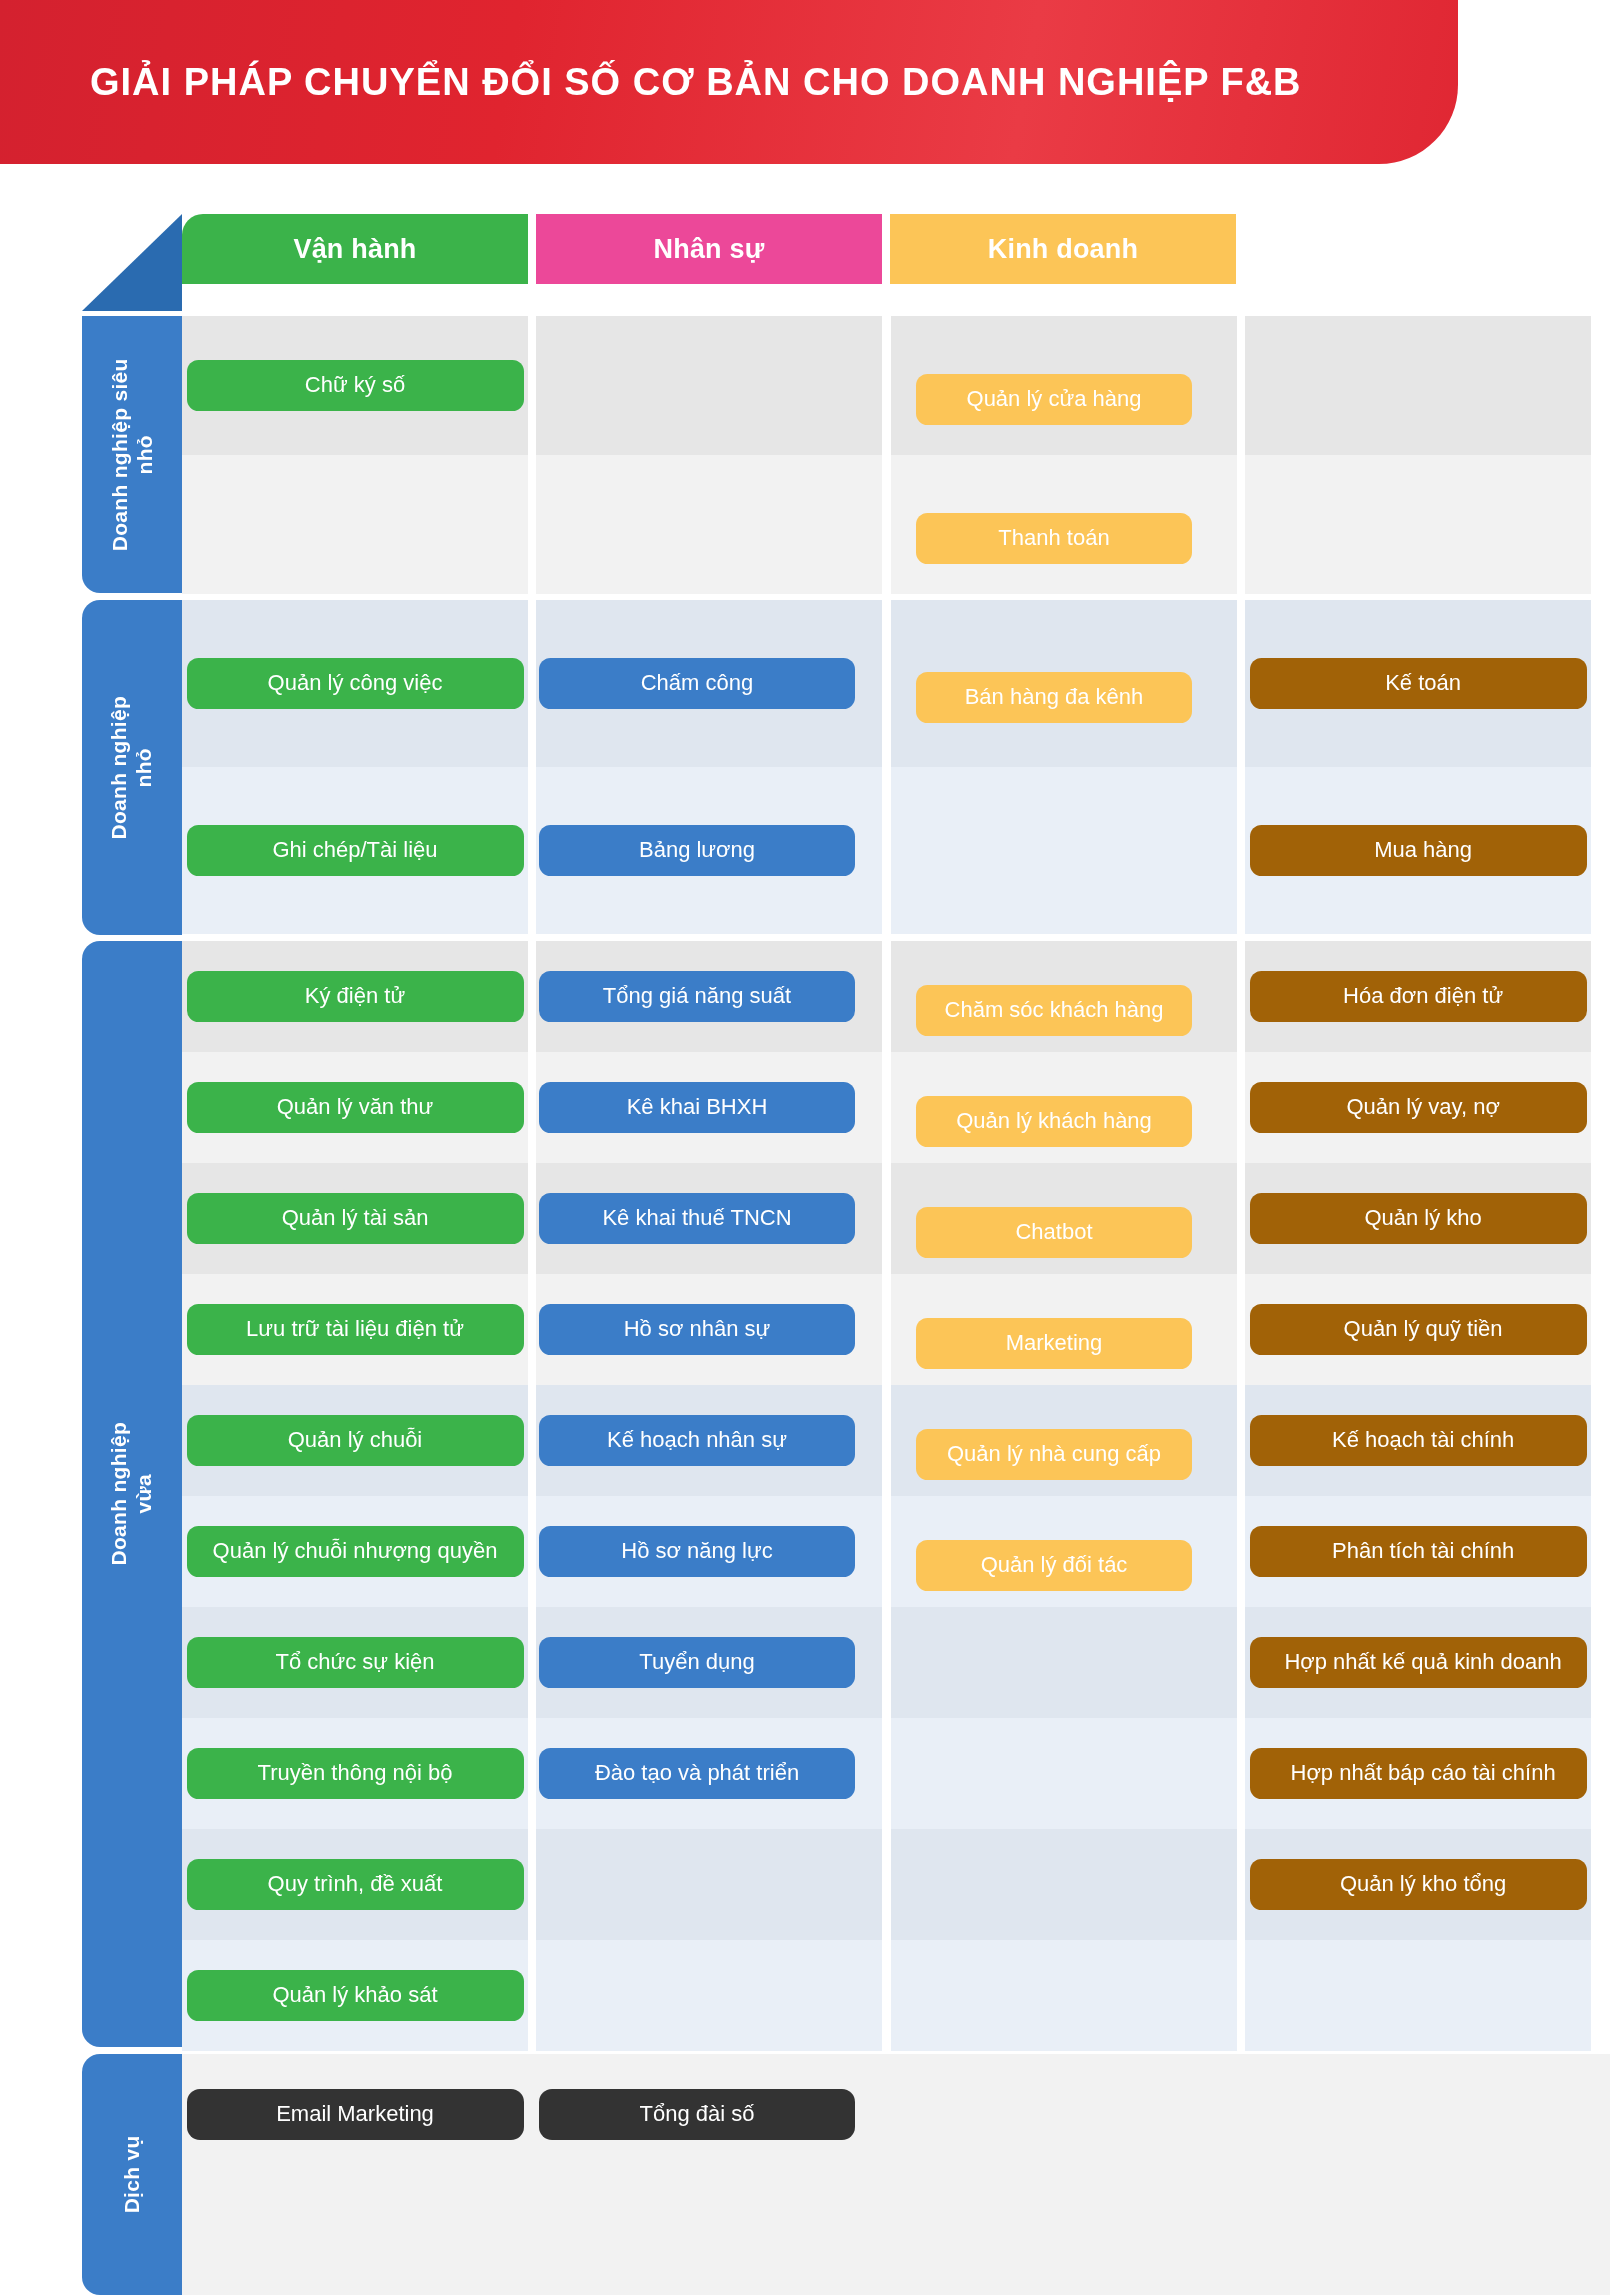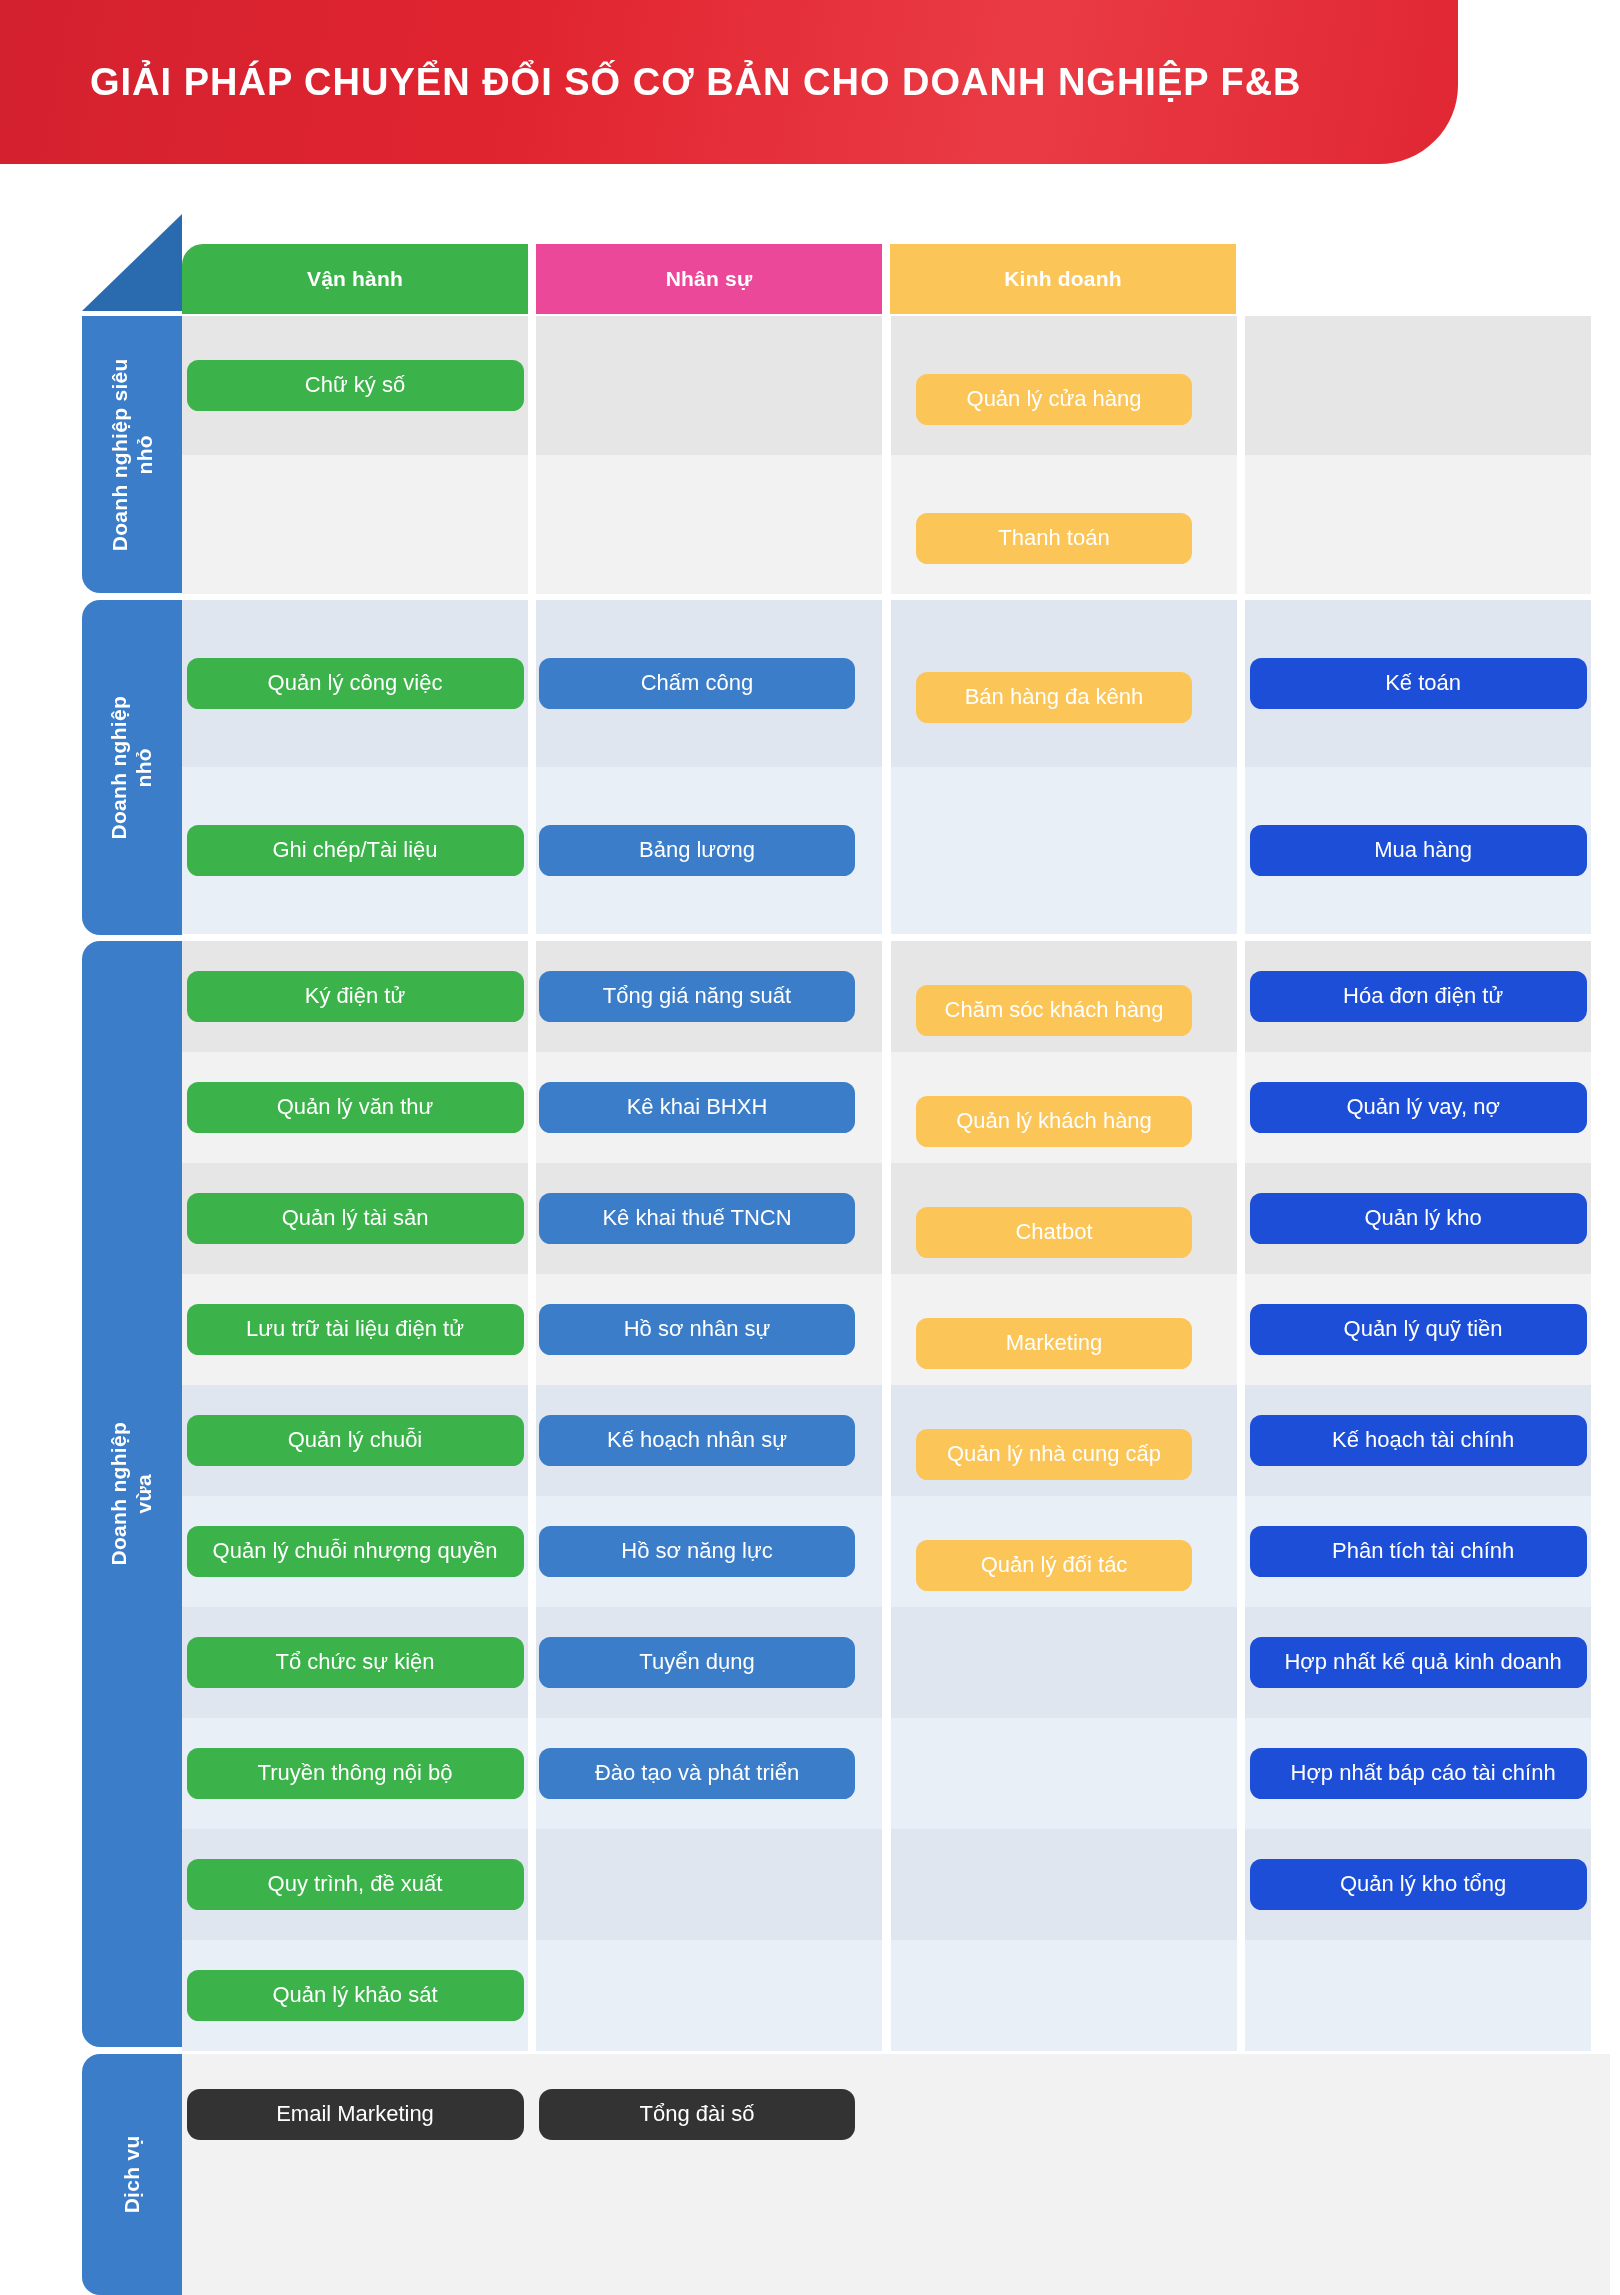--- a/index.html
+++ b/index.html
@@ -25,21 +25,21 @@
   
   .corner-tri {
     position:absolute; left:82px; top:214px; width:100px; height:97px;
     background:#2a6bb0;
     clip-path:polygon(100% 0, 100% 100%, 0 100%);
   }
 
   .col-head {
     position:absolute; top:214px; height:70px; width:346px;
     display:flex; align-items:center; justify-content:center;
-    color:#ffffff; font-size:21px; font-weight:bold; letter-spacing:0.2px;margin-top:30px;
+    color:#ffffff; font-size:27px; font-weight:bold; letter-spacing:0.2px;
   }
   .ch0 { left:182px; background:#3bb34a; border-top-left-radius:21px; }
   .ch1 { left:536px; background:#ec4899; }
   .ch2 { left:890px; background:#fcc557; }
   .ch3 { left:1245px; background:#e52333; border-top-right-radius:21px; }
 
   
   .group { position:absolute; left:82px; width:1528px; }
   .g-label {
     position:absolute; left:0; top:0; width:100px; height:100%;
@@ -75,21 +75,21 @@
   .pill {
     width:100%; max-width:337px; min-height:51px;
     border-radius:11.5px;
     display:flex; align-items:center; justify-content:center; text-align:center;
     color:#ffffff; font-size:22px; line-height:1.2; font-weight:normal;
     padding:7.4px 9.8px;
   }
   .p-green  { background:#3bb34a; }
   .p-blue   { background:#3b7dc8; }
   .p-yellow { background:#fcc557; }
-  .p-red    { background:#1d4ed8;padding-left:20px; }
+  .p-red    { background:#a16207;padding-left:20px; }
   .p-dark   { background:#333333; border-radius:13px; }
 
   .svc-body { position:absolute; left:100px; top:0; right:0; height:100%; background:#f2f2f2; }
 </style>
 </head>
 <body>
 
 <div id="page">
 
   <div class="banner">

